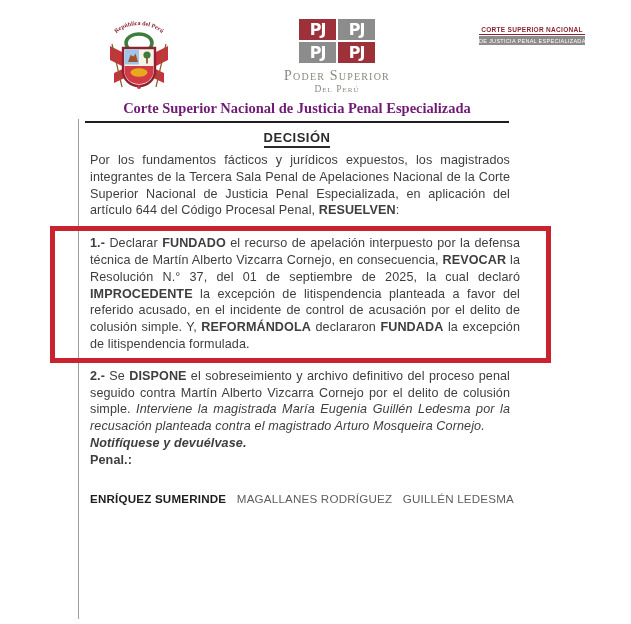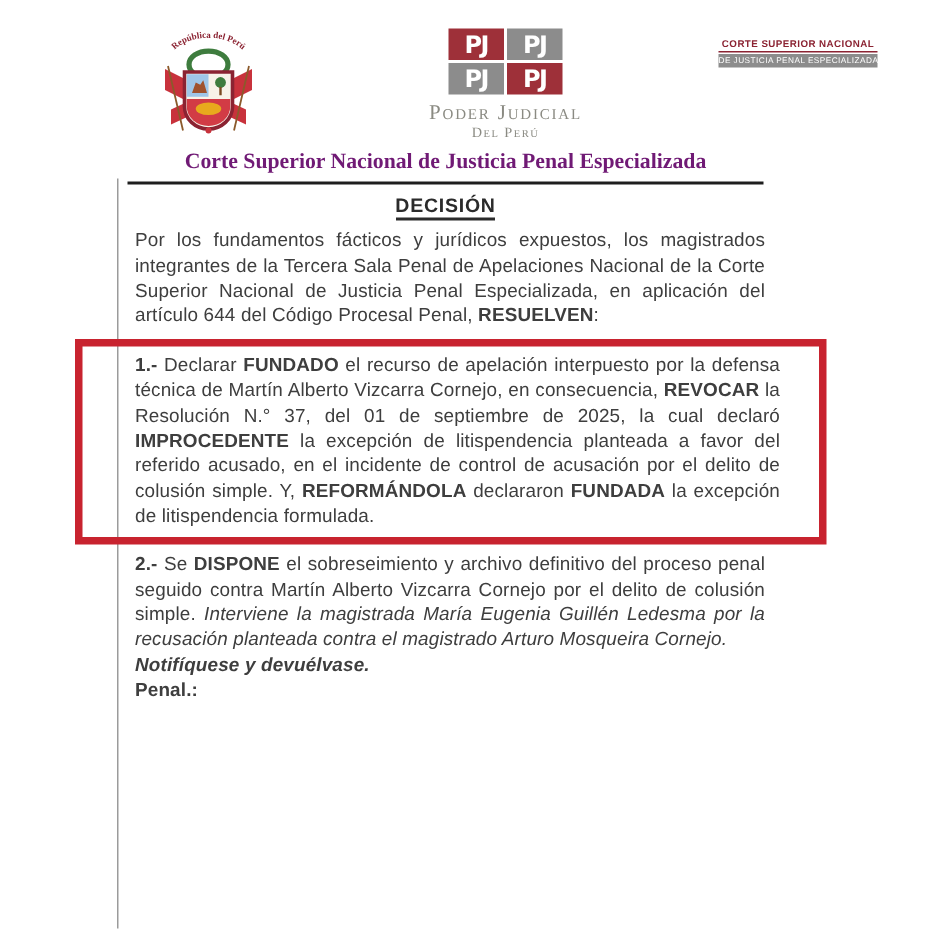--- a/index.html
+++ b/index.html
@@ -123,21 +123,21 @@
     </svg>
   </div>
 
   <div class="pj-logo">
     <div class="pj-grid">
       <span class="pj-cell" style="background: rgb(158, 48, 57);">PJ</span>
       <span class="pj-cell" style="background: rgb(140, 140, 140);">PJ</span>
       <span class="pj-cell" style="background: rgb(140, 140, 140);">PJ</span>
       <span class="pj-cell" style="background: rgb(158, 48, 57);">PJ</span>
     </div>
-    <div class="pj-title">Poder Judicial</div>
+    <div class="pj-title">Poder Superior</div>
     <div class="pj-sub">Del Perú</div>
   </div>
 
   <div class="csn-logo">
     <div class="csn-line1">CORTE SUPERIOR NACIONAL</div>
     <div class="csn-line2">DE JUSTICIA PENAL ESPECIALIZADA</div>
   </div>
 
   <div class="court-title">Corte Superior Nacional de Justicia Penal Especializada</div>
 
@@ -152,14 +152,19 @@
 
     <div class="highlight-box" style="border-color: rgb(200, 35, 47);">
       <p class="para"><span class="seg-bold">1.-</span><span> Declarar </span><span class="seg-bold">FUNDADO</span><span> el recurso de apelación interpuesto por la defensa técnica de Martín Alberto Vizcarra Cornejo, en consecuencia, </span><span class="seg-bold">REVOCAR</span><span> la Resolución N.° 37, del 01 de septiembre de 2025, la cual declaró </span><span class="seg-bold">IMPROCEDENTE</span><span> la excepción de litispendencia planteada a favor del referido acusado, en el incidente de control de acusación por el delito de colusión simple. Y, </span><span class="seg-bold">REFORMÁNDOLA</span><span> declararon </span><span class="seg-bold">FUNDADA</span><span> la excepción de litispendencia formulada.</span></p>
     </div>
 
     <p class="para second"><span class="seg-bold">2.-</span><span> Se </span><span class="seg-bold">DISPONE</span><span> el sobreseimiento y archivo definitivo del proceso penal seguido contra Martín Alberto Vizcarra Cornejo por el delito de colusión simple. </span><span class="seg-italic">Interviene la magistrada María Eugenia Guillén Ledesma por la recusación planteada contra el magistrado Arturo Mosqueira Cornejo.</span><br><span class="seg-bolditalic">Notifíquese y devuélvase.</span></p>
 
     <p class="sres">Penal.:</p>
   </main>
 
+  <footer class="signatures">
+    <span class="sig sig-bold">ENRÍQUEZ SUMERINDE</span>
+    <span class="sig">MAGALLANES RODRÍGUEZ</span>
+    <span class="sig">GUILLÉN LEDESMA</span>
+  </footer>
 
 </div>
 
 </body></html>

